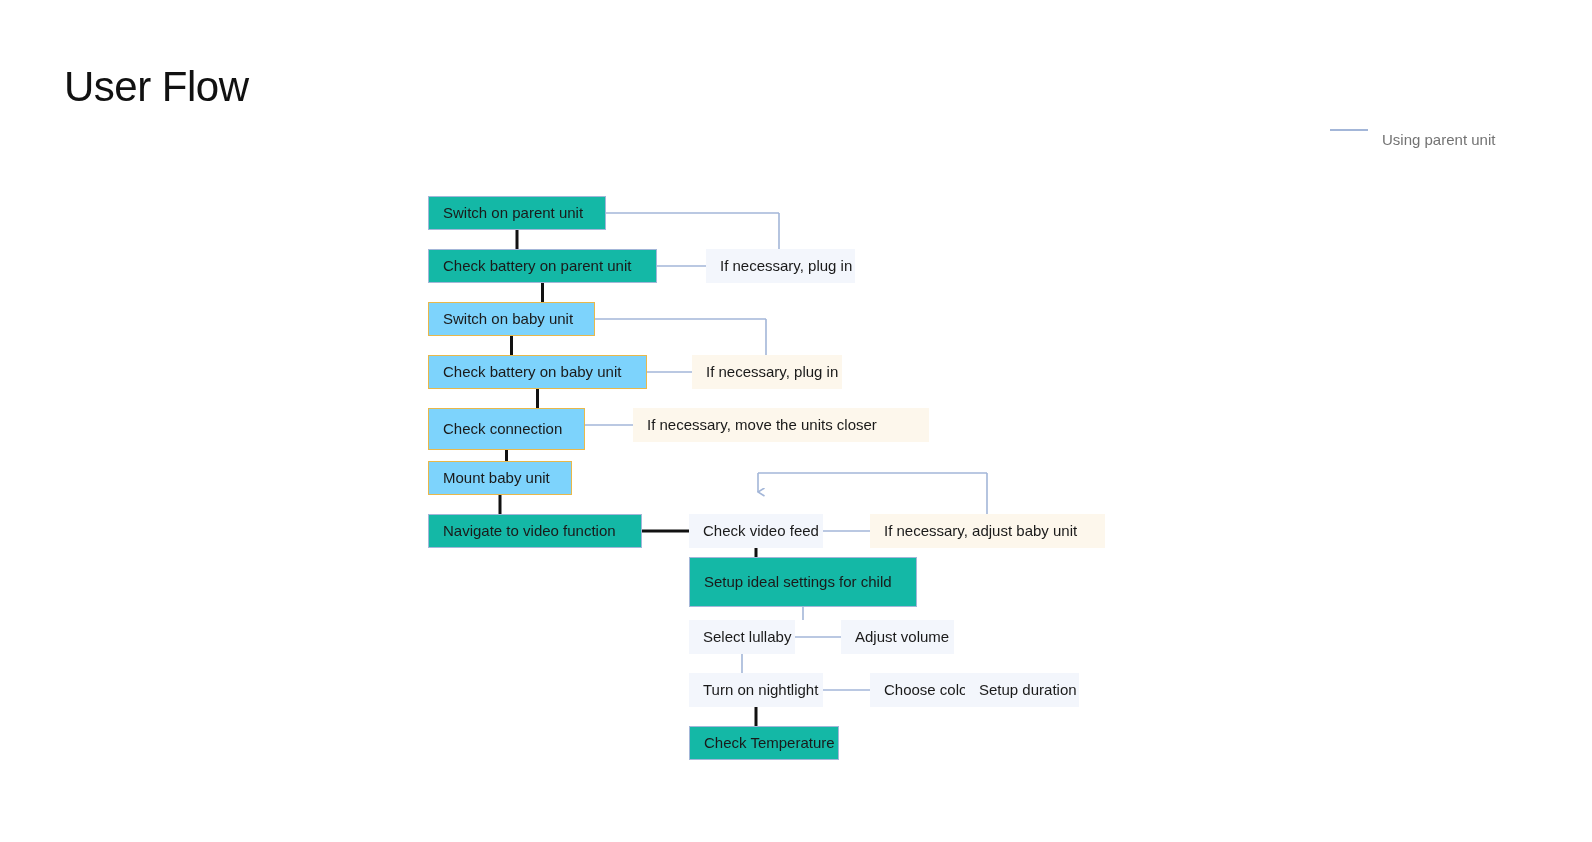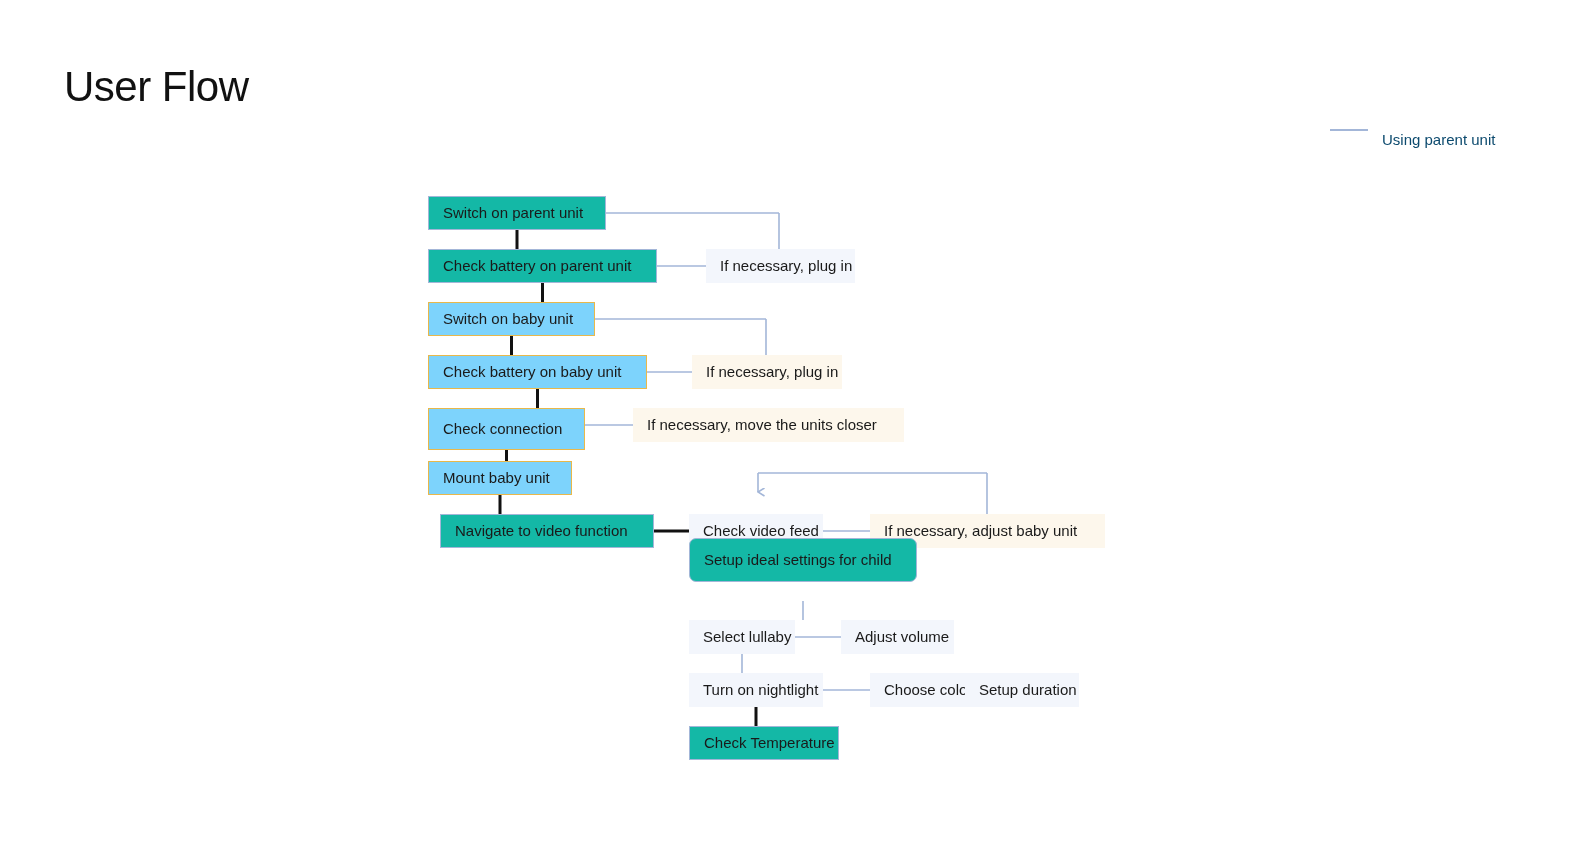--- a/index.html
+++ b/index.html
@@ -45,21 +45,21 @@
   .legend-swatch {
     width: 38px;
     height: 0;
     border-top-width: 2px;
     border-top-style: solid;
     margin-right: 14px;
     flex: 0 0 auto;
   }
   .legend-label {
     font-size: 15px;
-    color: #0c4a6e;
+    color: #737373;
     white-space: nowrap;
     margin-top: 18px;
   }
 
   
   #flow {
     position: absolute;
     left: 0;
     top: 0;
     width: 1592px;
@@ -169,36 +169,36 @@
       </div>
       <div class="node amber" style="left: 428px; top: 355px; width: 219px; height: 34px;">
         <span>Check battery on baby unit</span>
       </div>
       <div class="node note-amber" style="left: 692px; top: 355px; width: 150px; height: 34px;">
         <span>If necessary, plug in</span>
       </div>
       <div class="node amber" style="left: 428px; top: 408px; width: 157px; height: 42px;">
         <span>Check connection</span>
       </div>
-      <div class="node note-amber" style="left: 633px; top: 408px; width: 271px; height: 34px; align-items: center;">
+      <div class="node note-amber" style="left: 633px; top: 408px; width: 296px; height: 34px; align-items: center;">
         <span>If necessary, move the units closer</span>
       </div>
       <div class="node amber" style="left: 428px; top: 461px; width: 144px; height: 34px;">
         <span>Mount baby unit</span>
       </div>
-      <div class="node blue" style="left: 428px; top: 514px; width: 214px; height: 34px; margin-left: 12px;">
+      <div class="node blue" style="left: 428px; top: 514px; width: 214px; height: 34px;">
         <span>Navigate to video function</span>
       </div>
       <div class="node plain-blue" style="left: 689px; top: 514px; width: 134px; height: 34px;">
         <span>Check video feed</span>
       </div>
       <div class="node note-amber" style="left: 870px; top: 514px; width: 235px; height: 34px;">
         <span>If necessary, adjust baby unit</span>
       </div>
-      <div class="node blue" style="left: 689px; top: 538px; width: 228px; height: 44px; border-radius: 7px;">
+      <div class="node blue" style="left: 689px; top: 557px; width: 228px; height: 50px;">
         <span>Setup ideal settings for child</span>
       </div>
       <div class="node plain-blue" style="left: 689px; top: 620px; width: 106px; height: 34px;">
         <span>Select lullaby</span>
       </div>
       <div class="node plain-blue" style="left: 841px; top: 620px; width: 113px; height: 34px;">
         <span>Adjust volume</span>
       </div>
       <div class="node plain-blue" style="left: 689px; top: 673px; width: 134px; height: 34px;">
         <span>Turn on nightlight</span>

